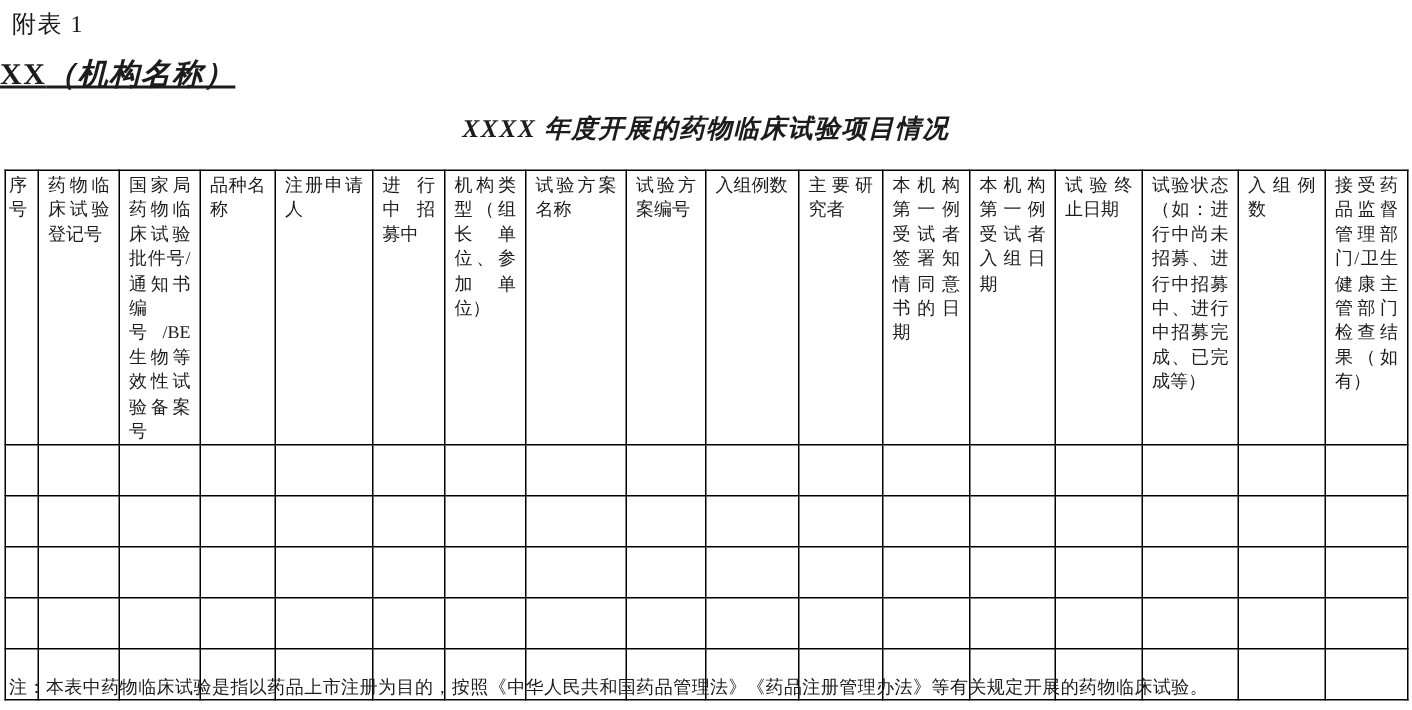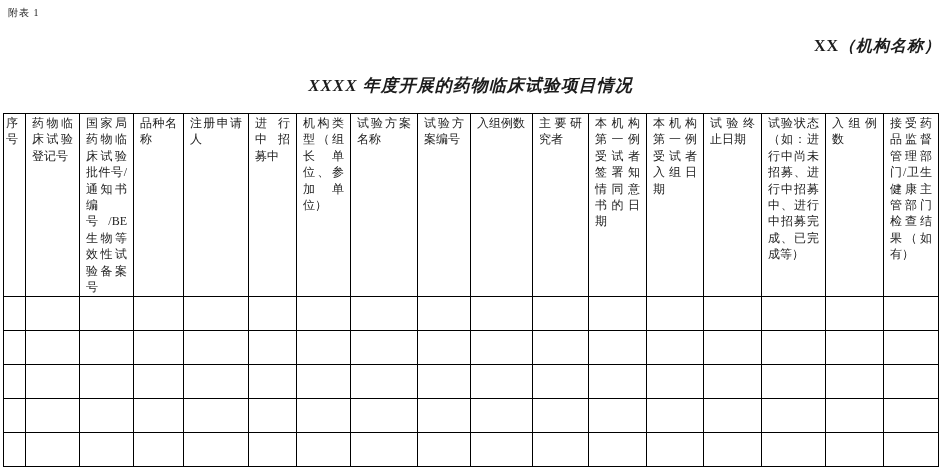--- a/index.html
+++ b/index.html
@@ -1,23 +1,23 @@
 <!DOCTYPE html>
 <html><head>
 <meta charset="utf-8">
 <style>
   html,body{margin:0;padding:0;background:#ffffff;}
   .page{
     position:relative;width:941px;height:473px;background:#ffffff;
     color:#1c1c1c;font-family:"Liberation Serif","DejaVu Serif",serif;
     overflow:hidden;
   }
-  .appendix{position:absolute;left:8px;top:6px;font-size:10px;letter-spacing:1px;}
-  .title-line1{position:absolute;left:0;top:36px;width:100%;text-align:right;
-    font-size:16px;font-weight:bold;letter-spacing:1px;}
+  .appendix{position:absolute;left:8px;top:6px;font-size:16px;letter-spacing:1px;}
+  .title-line1{position:absolute;left:0;top:36px;width:100%;text-align:left;
+    font-size:20px;font-weight:bold;letter-spacing:1px;text-decoration:underline;}
   .title-line1 .paren{font-style:italic;}
   .title-line2{position:absolute;left:0;top:74px;width:100%;text-align:center;
     font-size:17px;font-weight:bold;letter-spacing:1px;font-style:italic;}
   table.main{
     position:absolute;left:3px;top:113px;width:936px;
     border-collapse:collapse;table-layout:fixed;
   }
   table.main th, table.main td{border:1px solid #000000;}
   table.main th{
     font-weight:normal;vertical-align:top;
@@ -174,14 +174,15 @@
           <td></td>
           <td></td>
           <td></td>
           <td></td>
           <td></td>
           <td></td>
         </tr>
       </tbody>
   </table>
 
+  <div class="footnote">注：本表中药物临床试验是指以药品上市注册为目的，按照《中华人民共和国药品管理法》《药品注册管理办法》等有关规定开展的药物临床试验。</div>
 
 </div>
 
 </body></html>

